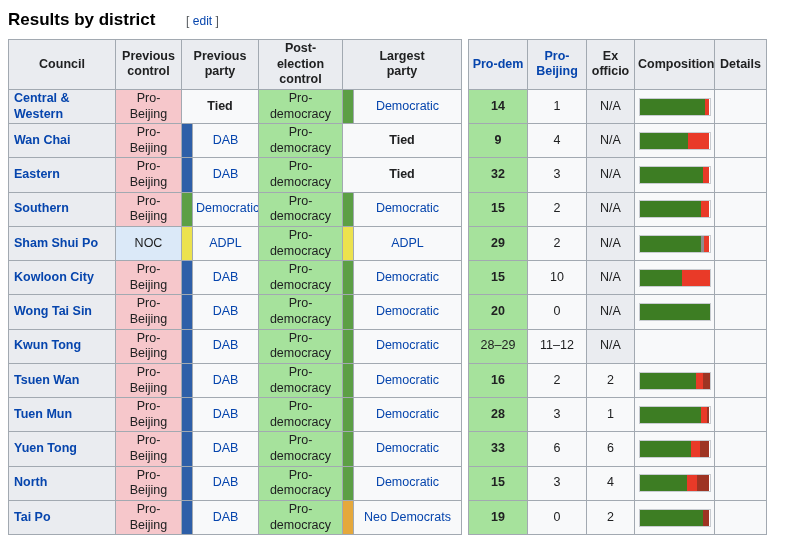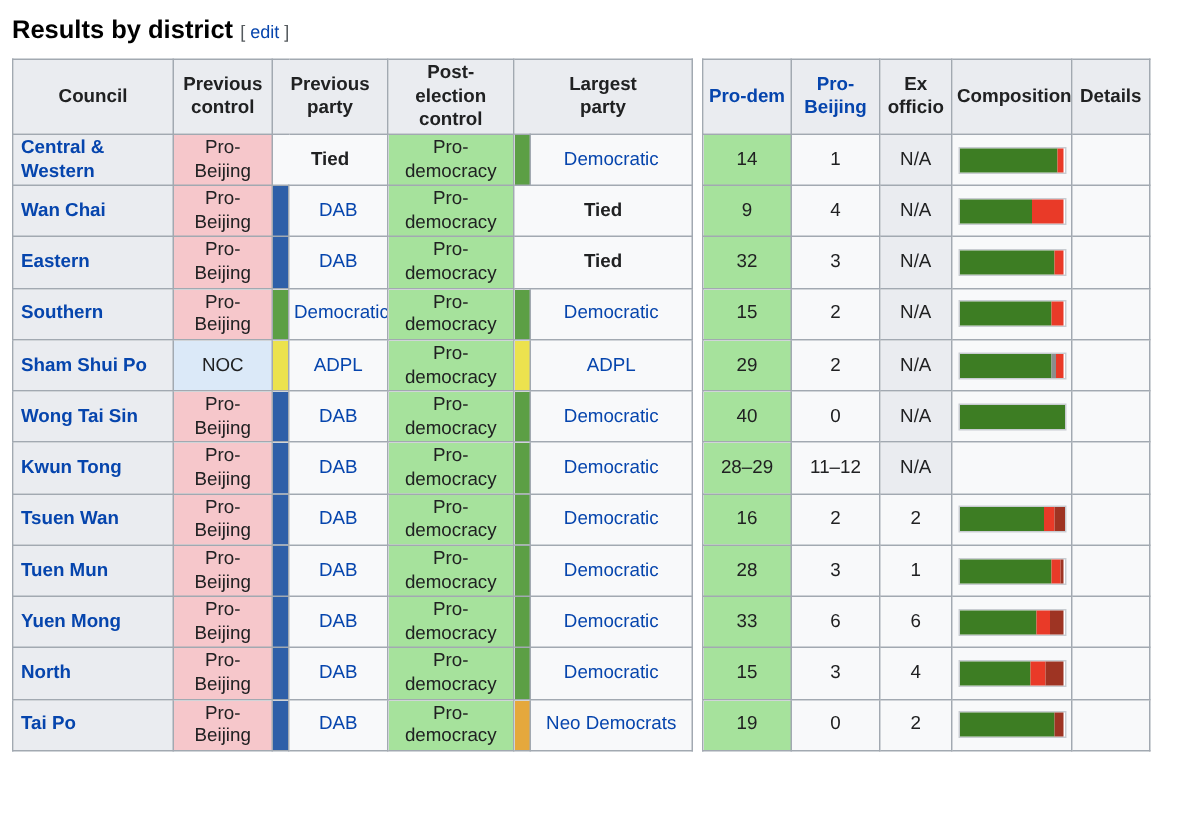--- a/index.html
+++ b/index.html
@@ -1,34 +1,34 @@
 <!DOCTYPE html>
 <html><head>
 <meta charset="utf-8">
 <style>
   html,body{margin:0;padding:0;background:#fff;}
   body{width:800px;height:554px;overflow:hidden;font-family:"Liberation Sans",sans-serif;color:#202122;}
   h2.heading{font-size:17px;font-weight:bold;margin:10px 0 9px 8px;color:#000;}
-  .edit-wrap{font-size:12px;font-weight:normal;margin-left:0;color:#54595d;}
+  .edit-wrap{font-size:12px;font-weight:normal;margin-left:26px;color:#54595d;}
   .lk{color:#0645ad;text-decoration:none;cursor:pointer;}
   table#results-table{border-collapse:collapse;table-layout:fixed;width:758px;margin-left:8px;}
   #results-table th,#results-table td{border:1px solid #a2a9b1;font-size:12.5px;padding:1px 3px;height:21px;text-align:center;vertical-align:middle;overflow:hidden;line-height:1.25;}
   #results-table thead th{height:37px;background:#eaecf0;font-weight:bold;white-space:pre-line;}
   #results-table th.spacer,#results-table td.spacer{border:none;background:#fff;padding:0;}
   #results-table td{background:#f8f9fa;}
   #results-table tbody th.council{background:#eaecf0;text-align:left;padding-left:5px;font-weight:bold;}
   .council .lk{font-weight:bold;}
   td.swatch{padding:0;}
   td.pname{text-align:left;padding-left:6px;}
   td.tied{font-weight:bold;background:#eaecf0;}
   .bg-pink{background:#f6c7cb !important;}
   .bg-green{background:#a6e29c !important;}
   .bg-noc{background:#dbe9f8 !important;}
   .bg-gray{background:#eaecf0 !important;margin-left:30px;}
-  td.bold{font-weight:normal;margin-left:26px;}
+  td.bold{font-weight:bold;margin-left:26px;}
   .bar-box{width:70px;height:16px;border:1px solid #c8ccd1;background:#fff;display:flex;margin:0 auto;}
   .bar-box div{height:100%;}
 </style>
 </head>
 <body>
 
 <h2 class="heading">
   <span>Results by district</span>
   <span class="edit-wrap"><span>[</span> <a class="lk">edit</a> <span>]</span></span>
 </h2>
@@ -163,29 +163,49 @@
         <td>
           <div class="bar-box">
             <div style="width: 88%; background: rgb(61, 125, 35);"></div>
             <div style="width: 4%; background: rgb(141, 141, 141);"></div>
             <div style="width: 8%; background: rgb(233, 58, 40);"></div>
           </div>
         </td>
         <td></td>
       </tr>
       <tr>
+        <th class="council"><a class="lk">Kowloon City</a></th>
+        <td class="bg-pink">Pro-Beijing</td>
+        <td class="swatch" style="background: rgb(46, 95, 168);"></td>
+        <td class="pname"><a class="lk">DAB</a></td>
+        <td class="bg-green">Pro-democracy</td>
+        <td class="swatch" style="background: rgb(92, 159, 69);"></td>
+        <td class="pname"><a class="lk">Democratic</a></td>
+        <td class="spacer"></td>
+        <td class="bg-green bold">15</td>
+        <td>10</td>
+        <td class="bg-gray">N/A</td>
+        <td>
+          <div class="bar-box">
+            <div style="width: 60%; background: rgb(61, 125, 35);"></div>
+            <div style="width: 40%; background: rgb(233, 58, 40);"></div>
+          </div>
+        </td>
+        <td></td>
+      </tr>
+      <tr>
         <th class="council"><a class="lk">Wong Tai Sin</a></th>
         <td class="bg-pink">Pro-Beijing</td>
         <td class="swatch" style="background: rgb(46, 95, 168);"></td>
         <td class="pname"><a class="lk">DAB</a></td>
         <td class="bg-green">Pro-democracy</td>
         <td class="swatch" style="background: rgb(92, 159, 69);"></td>
         <td class="pname"><a class="lk">Democratic</a></td>
         <td class="spacer"></td>
-        <td class="bg-green bold">40</td>
+        <td class="bg-green bold">20</td>
         <td>0</td>
         <td class="bg-gray">N/A</td>
         <td>
           <div class="bar-box">
             <div style="width: 100%; background: rgb(61, 125, 35);"></div>
           </div>
         </td>
         <td></td>
       </tr>
       <tr>
@@ -239,21 +259,21 @@
         <td>
           <div class="bar-box">
             <div style="width: 87.5%; background: rgb(61, 125, 35);"></div>
             <div style="width: 9.4%; background: rgb(233, 58, 40);"></div>
             <div style="width: 3.1%; background: rgb(158, 52, 35);"></div>
           </div>
         </td>
         <td></td>
       </tr>
       <tr>
-        <th class="council"><a class="lk">Yuen Mong</a></th>
+        <th class="council"><a class="lk">Yuen Tong</a></th>
         <td class="bg-pink">Pro-Beijing</td>
         <td class="swatch" style="background: rgb(46, 95, 168);"></td>
         <td class="pname"><a class="lk">DAB</a></td>
         <td class="bg-green">Pro-democracy</td>
         <td class="swatch" style="background: rgb(92, 159, 69);"></td>
         <td class="pname"><a class="lk">Democratic</a></td>
         <td class="spacer"></td>
         <td class="bg-green bold">33</td>
         <td>6</td>
         <td>6</td>

